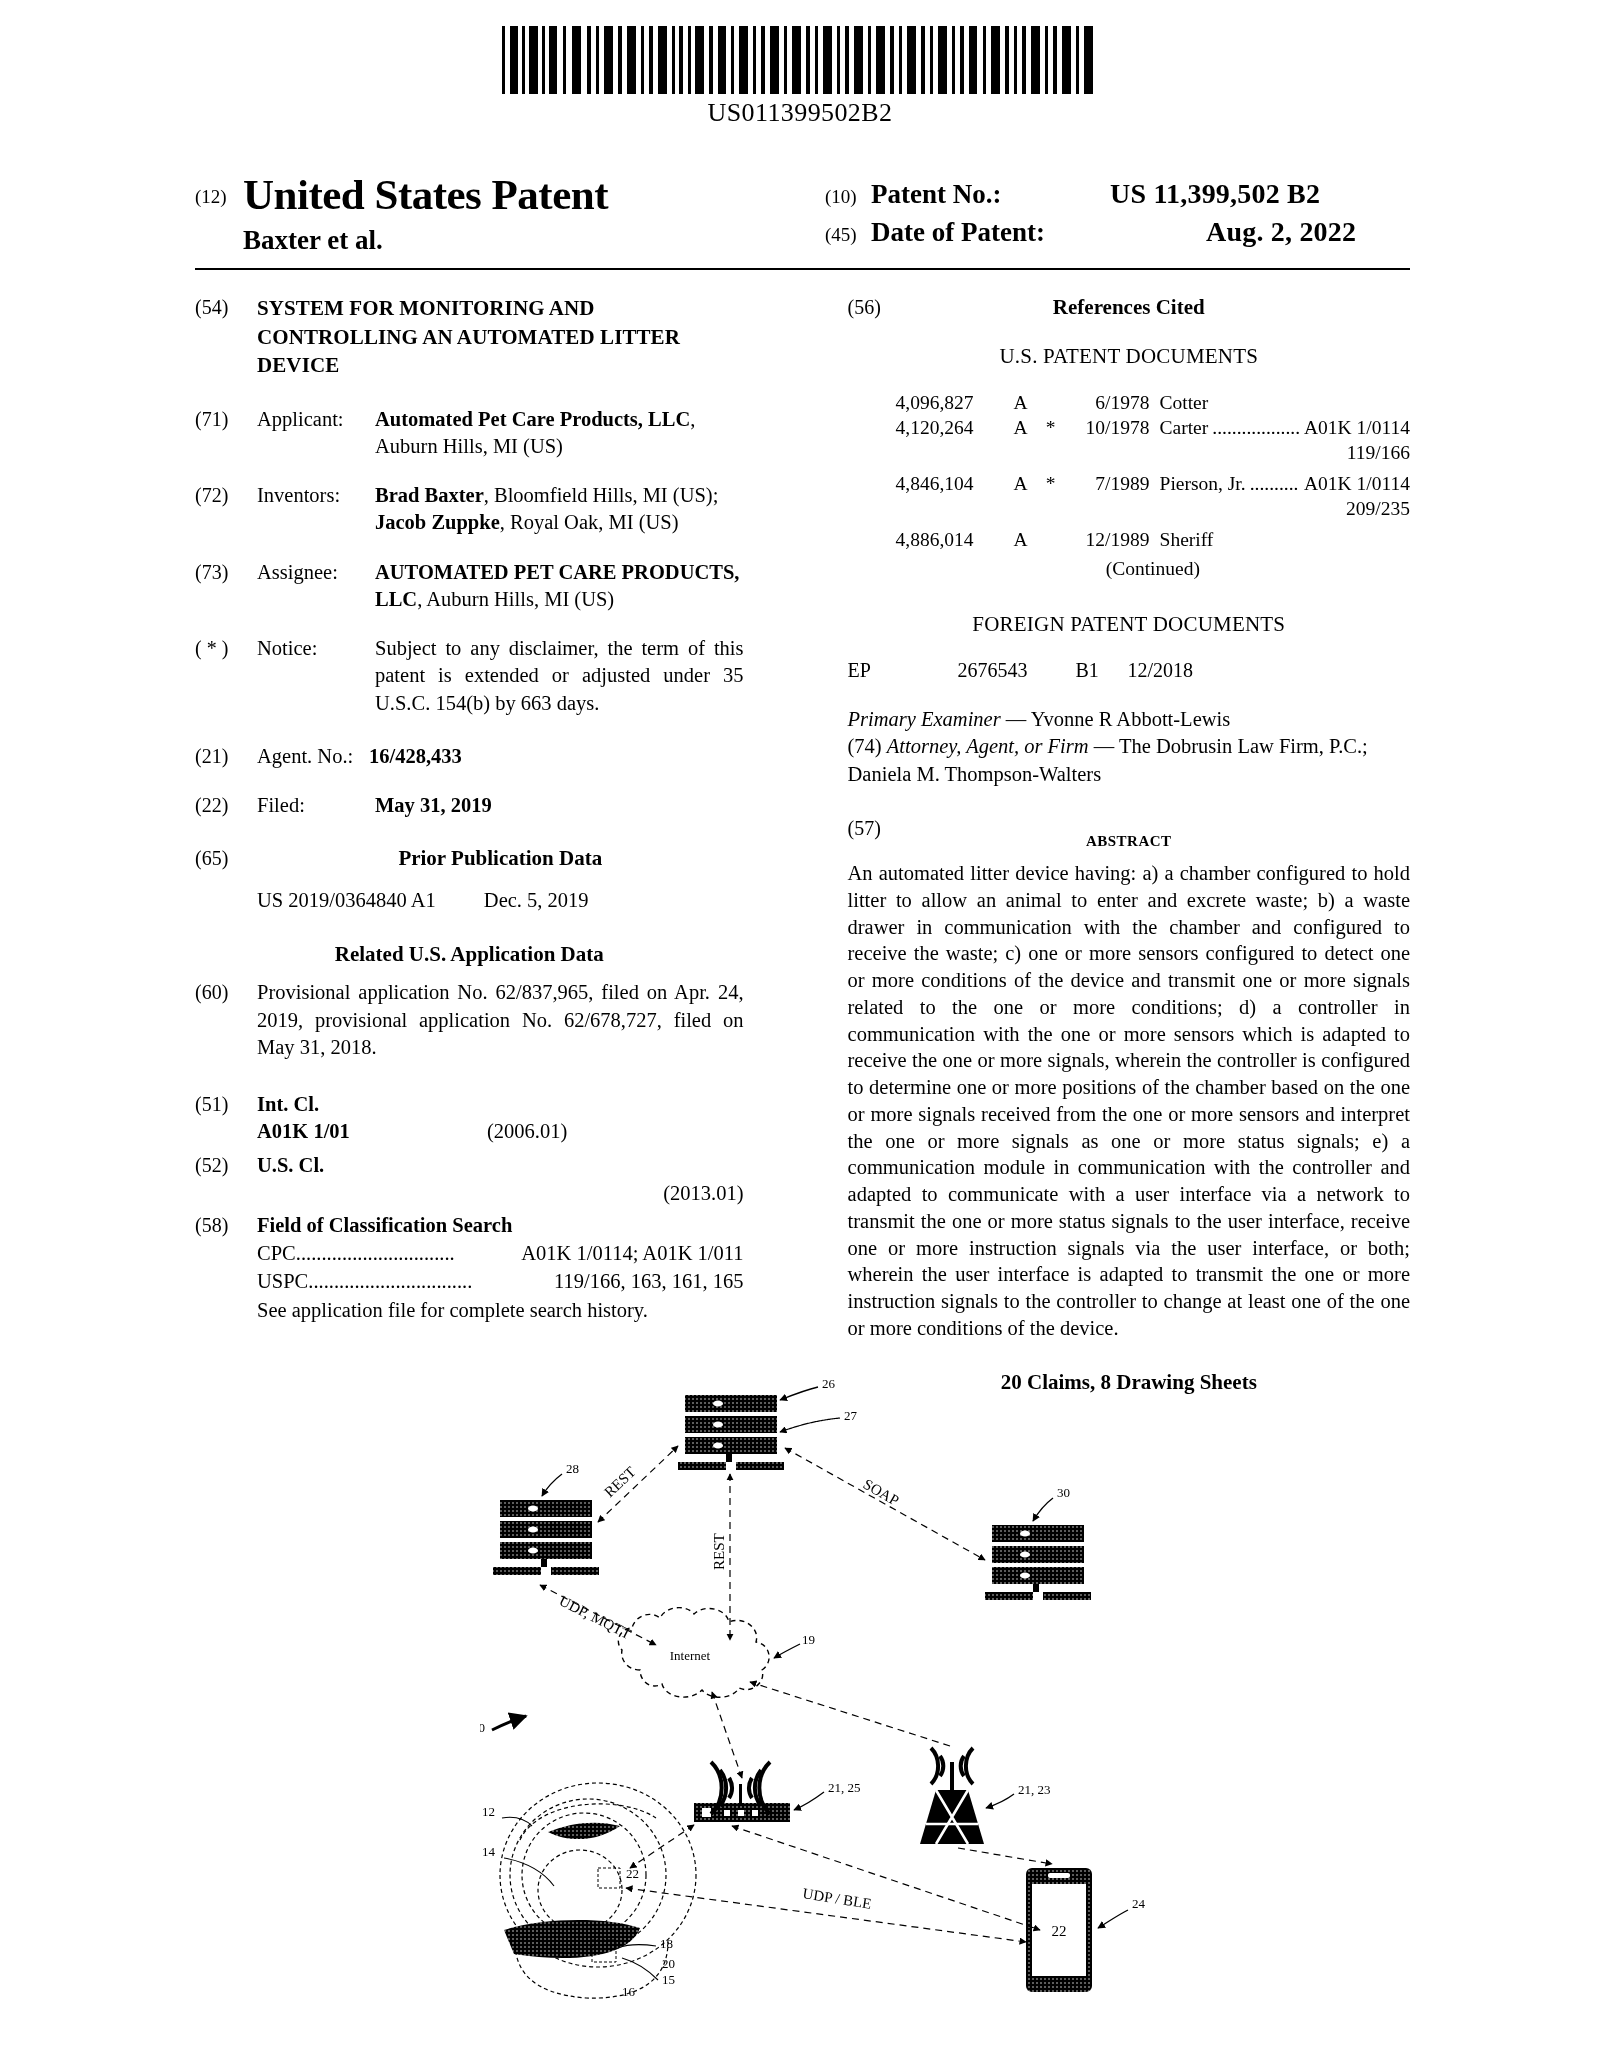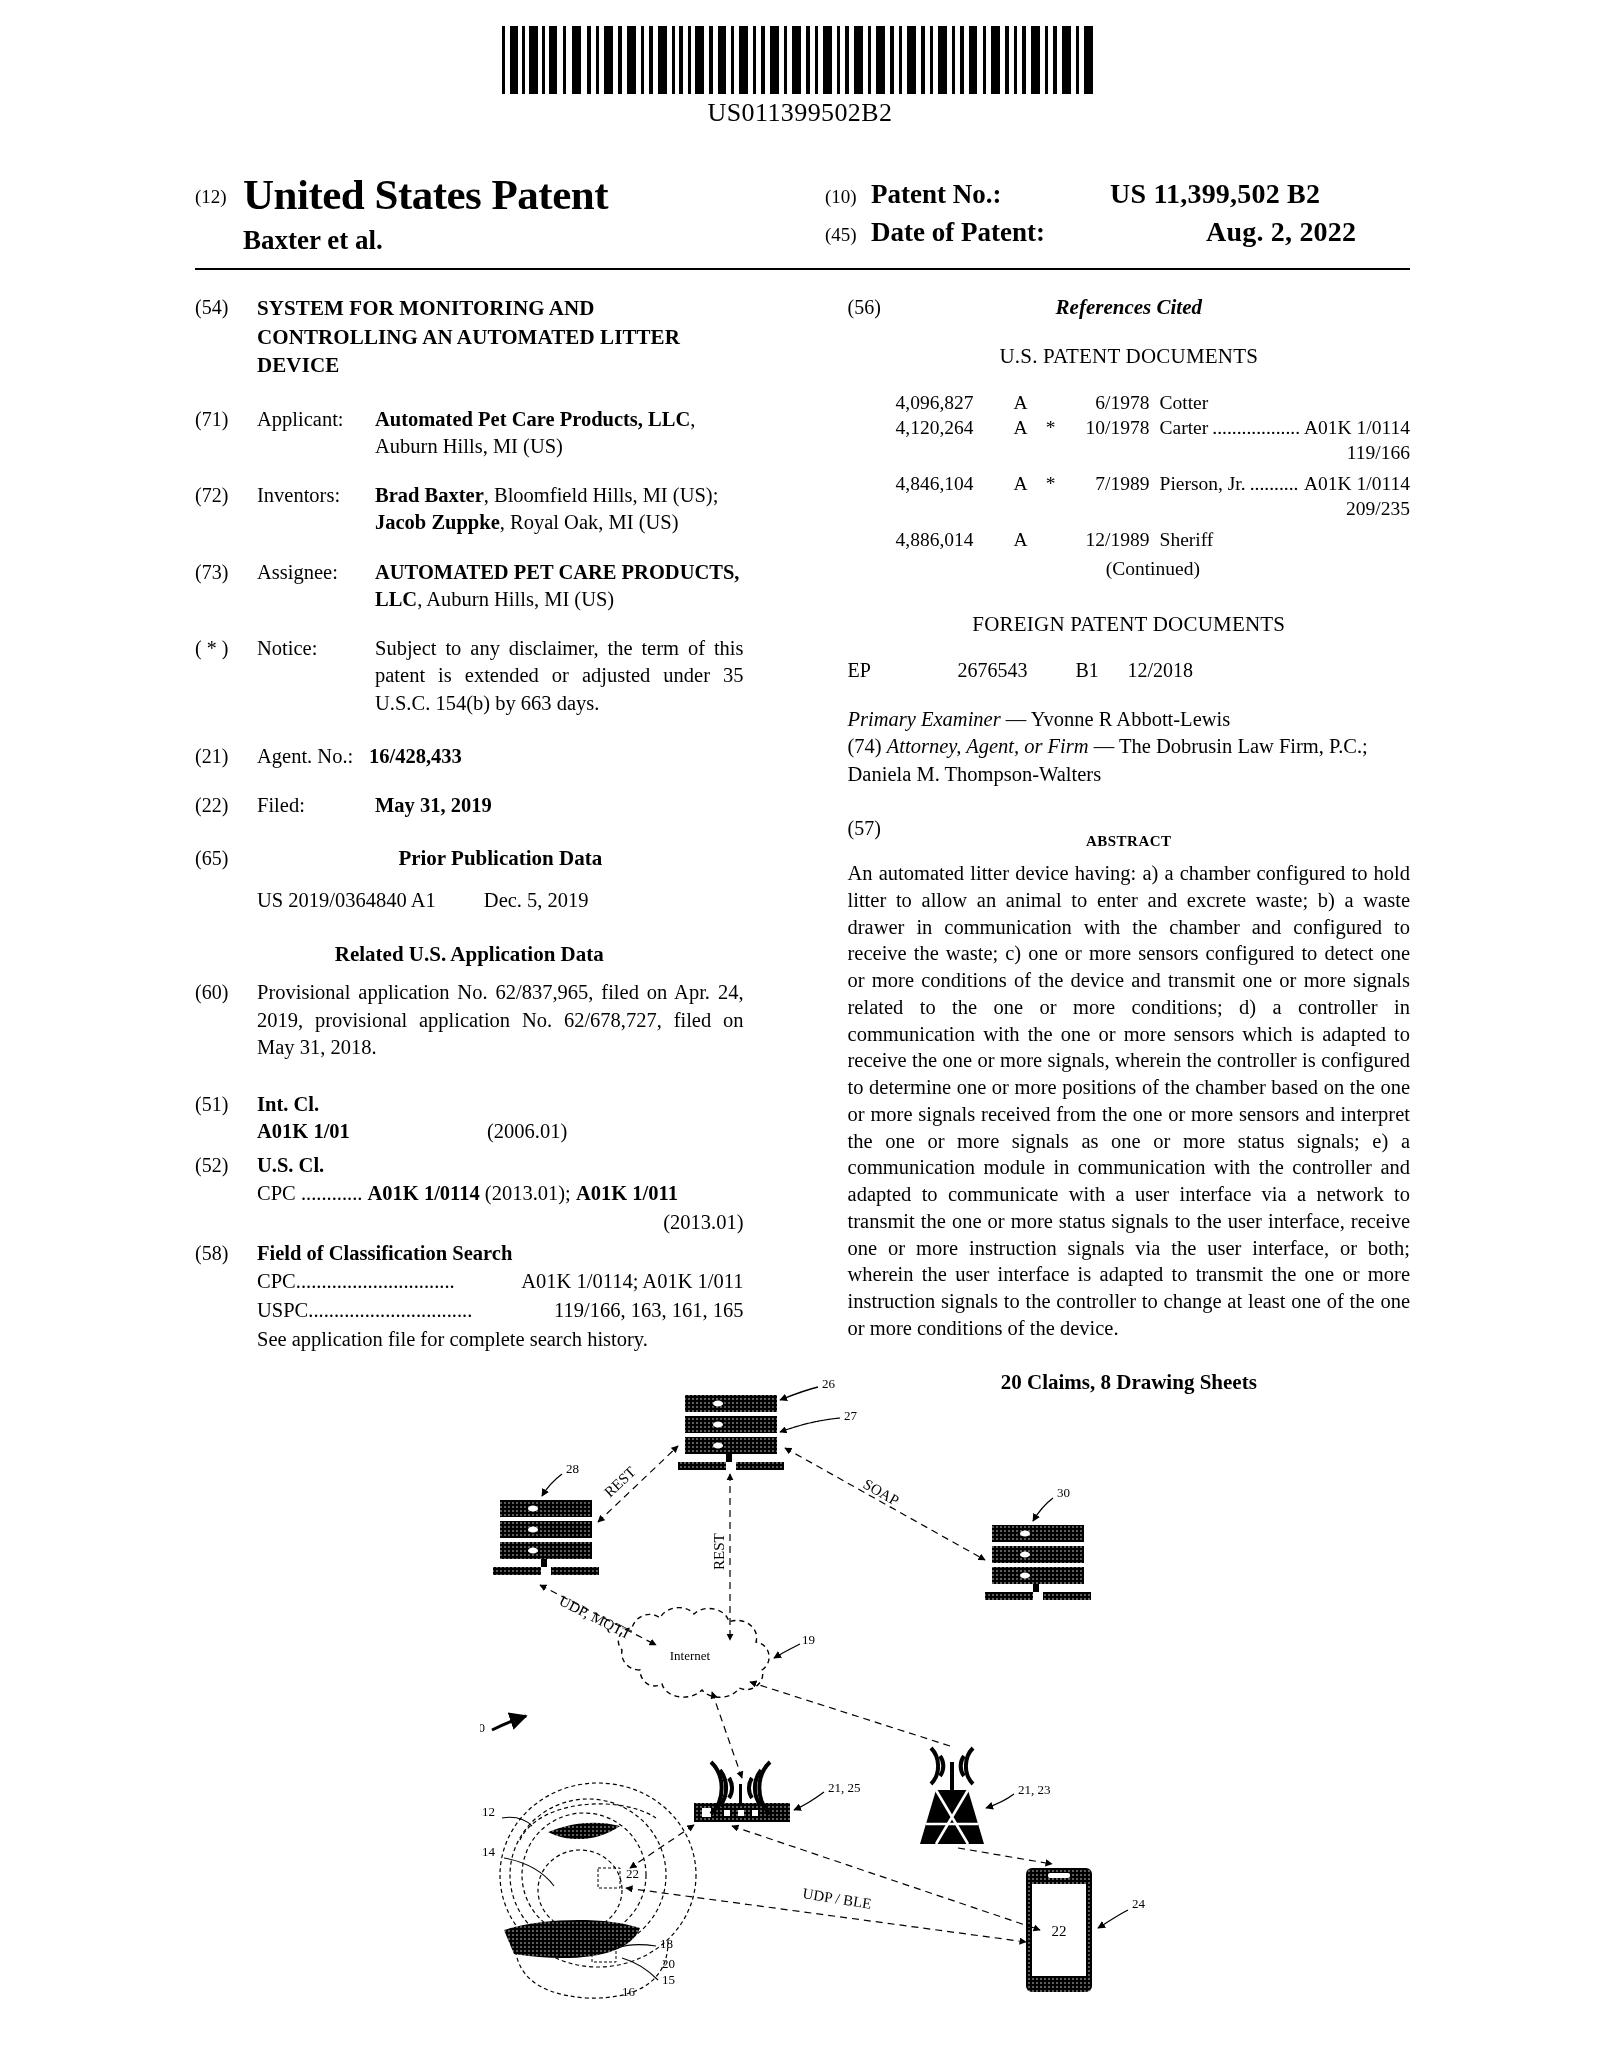--- a/index.html
+++ b/index.html
@@ -193,21 +193,20 @@
   .cls-row .k { flex: 0 0 auto; }
   .cls-row .dots { flex: 1; overflow: hidden; white-space: nowrap; }
   .cls-row .v { flex: 0 0 auto; padding-left: 6px; }
   .right-al { text-align: right; }
 
   
   .refs-head {
     text-align: center;
     font-weight: bold;
     font-size: 21px;
-    font-style: italic;
   }
   .refs-sub {
     text-align: center;
     font-size: 21px;
     margin: 22px 0 22px 0;
     letter-spacing: 0.2px;
   }
   .ref-table {
     font-size: 19.5px;
     line-height: 1.28;
@@ -451,26 +450,20 @@
             <span class="b i" style="flex:0 0 230px;">A01K 1/01</span>
             <span>(2006.01)</span>
           </div>
         </span>
       </div>
 
       <div class="fld" style="margin-bottom:4px;">
         <span class="code">(52)</span>
         <span class="body-txt">
           <div class="b">U.S. Cl.</div>
-          <div class="sub-line">
-            <span>CPC</span>
-            <span>............</span>
-            <b class="i">A01K 1/0114</b>
-            <span>(2013.01); </span><b class="i">A01K 1/011</b>
-          </div>
           <div class="sub-line right-al">(2013.01)</div>
         </span>
       </div>
 
       <div class="fld">
         <span class="code">(58)</span>
         <span class="body-txt">
           <div class="b">Field of Classification Search</div>
           <div class="cls-row">
             <span class="k">CPC</span>

